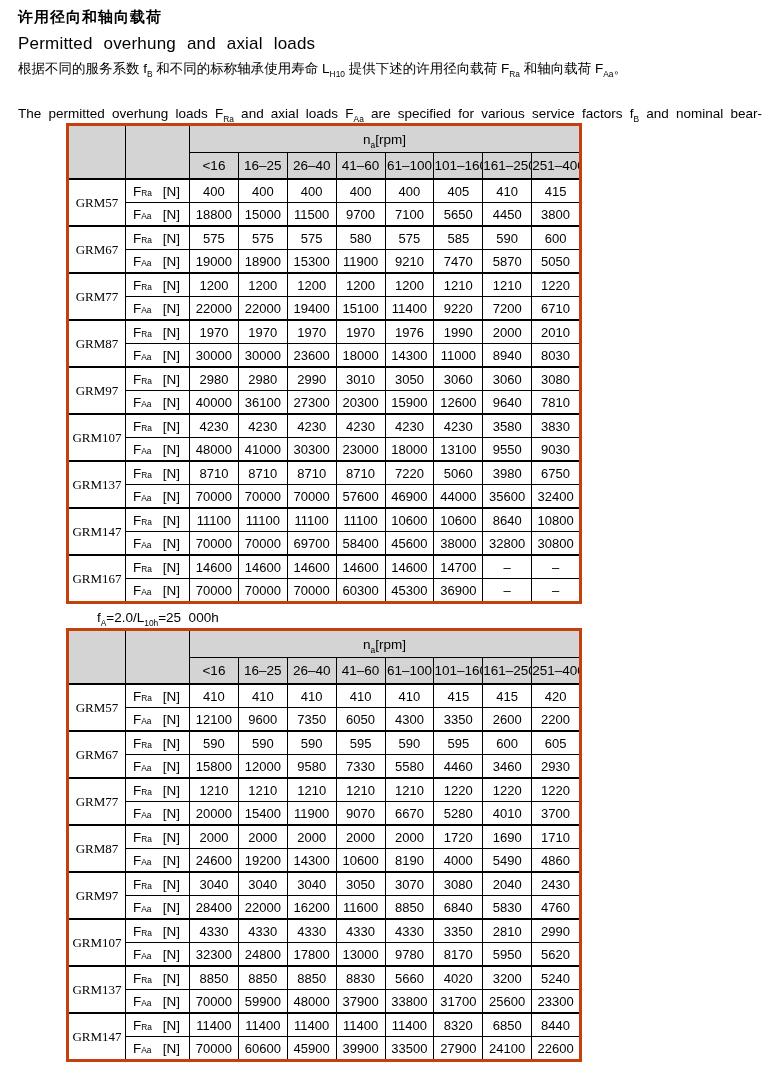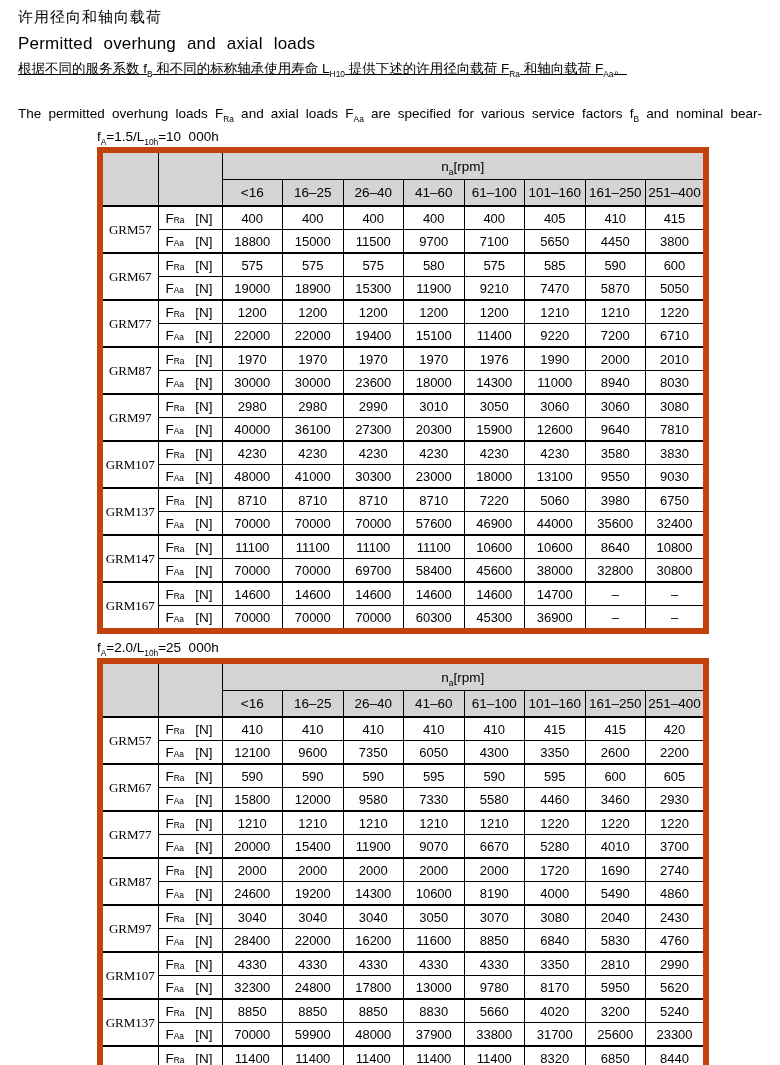--- a/index.html
+++ b/index.html
@@ -3,32 +3,32 @@
 <meta charset="utf-8">
 <style>
   html,body{margin:0;padding:0;background:#ffffff;}
   body{
     width:780px;height:1065px;overflow:hidden;
     font-family:"Liberation Sans","DejaVu Sans",sans-serif;
     color:#000;
     -webkit-font-smoothing:antialiased;
   }
   .page{padding:6px 18px 0 18px;}
-  .title-zh{font-size:15px;font-weight:normal;margin:2px 0 7px 0;letter-spacing:1px;}
+  .title-zh{font-size:15px;font-weight:bold;margin:2px 0 7px 0;letter-spacing:1px;}
   .title-en{font-size:17px;font-weight:normal;margin:0 0 6px 0;word-spacing:6px;letter-spacing:0.2px;}
   .para{font-size:13.5px;line-height:18px;margin:0;}
-  .para-zh{margin-bottom:6px;text-decoration:underline;}
+  .para-zh{margin-bottom:6px;}
   .jline{text-align:justify;text-align-last:justify;word-spacing:1px;margin-top:27px;}
   .lline{text-align:left;word-spacing:1px;}
   sub{font-size:0.62em;line-height:0;}
   .caption{font-size:13.5px;margin:6px 0 3px 79px;white-space:pre;}
   table.loads{
     border-collapse:collapse;table-layout:fixed;
-    width:612px;margin-left:79px;background:#fff;
-    border:6px solid #c2410c;
+    width:516px;margin-left:48px;background:#fff;
+    border:3px solid #c2410c;
   }
   table.loads th,table.loads td{
     border:1px solid #000;text-align:center;vertical-align:middle;
     padding:0;overflow:hidden;white-space:nowrap;
   }
   table.loads thead th{
     background:#d4d4d4;font-weight:normal;font-size:13.5px;height:26px;
   }
   table.loads thead tr.speeds th{border-bottom:2px solid #000;height:25px;}
   table.loads tbody td{font-size:13px;height:22px;}
@@ -39,21 +39,20 @@
 </style>
 </head>
 <body>
 
 <div class="page">
   <div class="title-zh">许用径向和轴向载荷</div>
   <div class="title-en">Permitted overhung and axial loads</div>
   <p class="para para-zh"><span>根据不同的服务系数 f</span><sub>B</sub><span> 和不同的标称轴承使用寿命 L</span><sub>H10</sub><span> 提供下述的许用径向载荷 F</span><sub>Ra</sub><span> 和轴向载荷 F</span><sub>Aa</sub><span>。</span></p>
   <p class="para jline"><span>The permitted overhung loads F</span><sub>Ra</sub><span> and axial loads F</span><sub>Aa</sub><span> are specified for various service factors f</span><sub>B</sub><span> and nominal bear-</span></p>
 
-  <div class="caption"><span>f</span><sub>A</sub><span>=1.5/L</span><sub>10h</sub><span>=10  000h</span></div>
   <div>
       <table class="loads">
         <colgroup>
           <col style="width: 58px;">
           <col style="width: 64px;">
           <col>
           <col>
           <col>
           <col>
           <col>
@@ -595,21 +594,21 @@
                 <span>[N]</span>
               </div>
             </td>
             <td>2000</td>
             <td>2000</td>
             <td>2000</td>
             <td>2000</td>
             <td>2000</td>
             <td>1720</td>
             <td>1690</td>
-            <td>2740</td>
+            <td>1710</td>
           </tr>
           <tr>
             <td>
               <div class="lbl">
                 <span class="fpart">
                   <span>F</span>
                   <sub>Aa</sub>
                 </span>
                 <span>[N]</span>
               </div>

